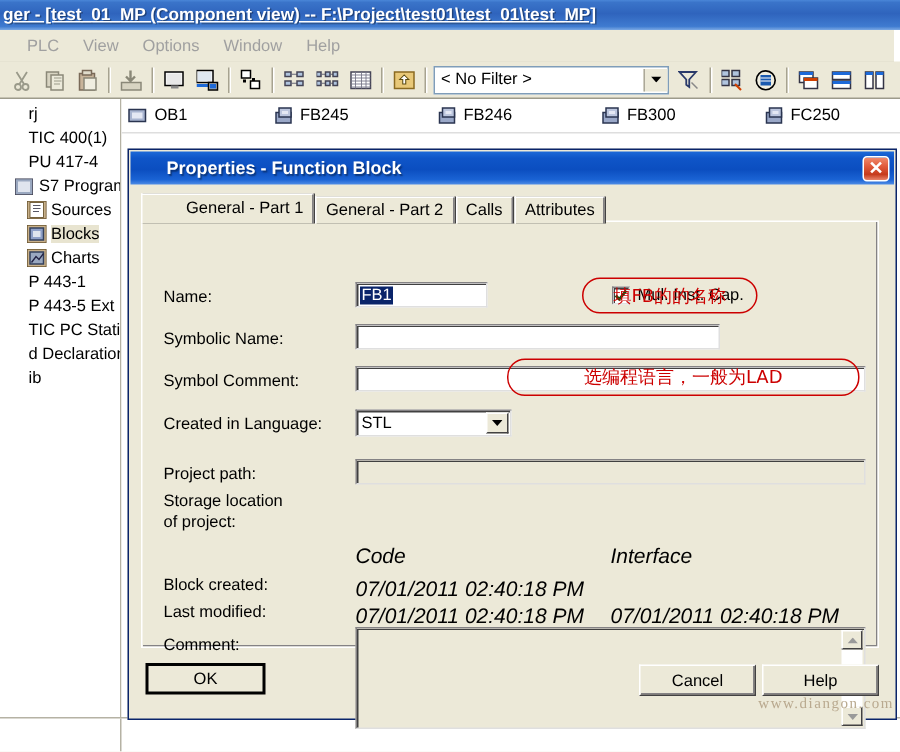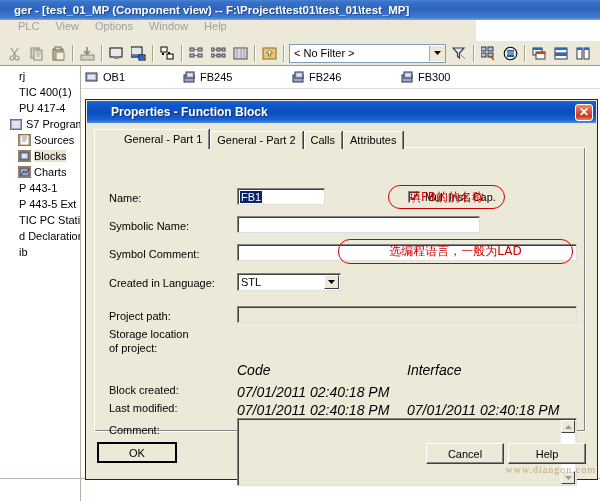--- a/index.html
+++ b/index.html
@@ -14,27 +14,27 @@
   .app{position:absolute;inset:0;}
 
   
   .titlebar{
     position:absolute;left:0;top:0;width:600px;height:20px;
     background:linear-gradient(to bottom,#4a86d8 0%,#3a74c9 8%,#2f64bd 45%,#3f7bd0 88%,#7aa8e4 100%);
     color:#fff;font-weight:bold;font-size:11.5px;
     display:flex;align-items:center;
     overflow:hidden;white-space:nowrap;
   }
-  .titlebar .t{padding-left:14px;text-shadow:1px 1px 0 rgba(0,0,0,.35);}
+  .titlebar .t{padding-left:2px;text-shadow:1px 1px 0 rgba(0,0,0,.35);text-decoration:underline;}
 
   
   .menubar{
-    position:absolute;left:0;top:20px;width:476px;height:21px;
+    position:absolute;left:0;top:20px;width:596px;height:21px;
     background:#ece9d8;border-bottom:1px solid #d6d2c2;
-    display:flex;align-items:flex-start;
+    display:flex;align-items:center;
   }
   .menubar .mi{color:#a0a0a0;padding:0 8px;font-size:11px;white-space:nowrap;}
   .menubar .mi.first{padding-left:2px;}
 
   
   .toolbar{
     position:absolute;left:0;top:41px;width:600px;height:25px;
     background:#ece9d8;border-bottom:1px solid #9d9b8b;
     display:flex;align-items:center;padding-left:3px;
     box-sizing:border-box;
@@ -474,20 +474,30 @@
       </div>
       <div class="bitem" style="width:109px">
         <span class="bi">
           <svg width="14" height="13" viewBox="0 0 14 13">
               <rect x="2" y="4" width="10" height="7" fill="#9aa8c8" stroke="#2a3450"></rect>
               <rect x="4" y="1" width="8" height="6" fill="#bcc6de" stroke="#2a3450"></rect>
               <rect x="6" y="3" width="4" height="2" fill="#e4e8f4"></rect>
             </svg>
         </span>
         <span>FB300</span>
+      </div>
+      <div class="bitem" style="width:90px">
+        <span class="bi">
+          <svg width="14" height="13" viewBox="0 0 14 13">
+              <rect x="2" y="4" width="10" height="7" fill="#9aa8c8" stroke="#2a3450"></rect>
+              <rect x="4" y="1" width="8" height="6" fill="#bcc6de" stroke="#2a3450"></rect>
+              <rect x="6" y="3" width="4" height="2" fill="#e4e8f4"></rect>
+            </svg>
+        </span>
+        <span>FC250</span>
       </div>
     </div>
   </div>
 
   <div class="statusbar">
     <div class="cellA"></div>
   </div>
 
   <div class="dialog">
 

